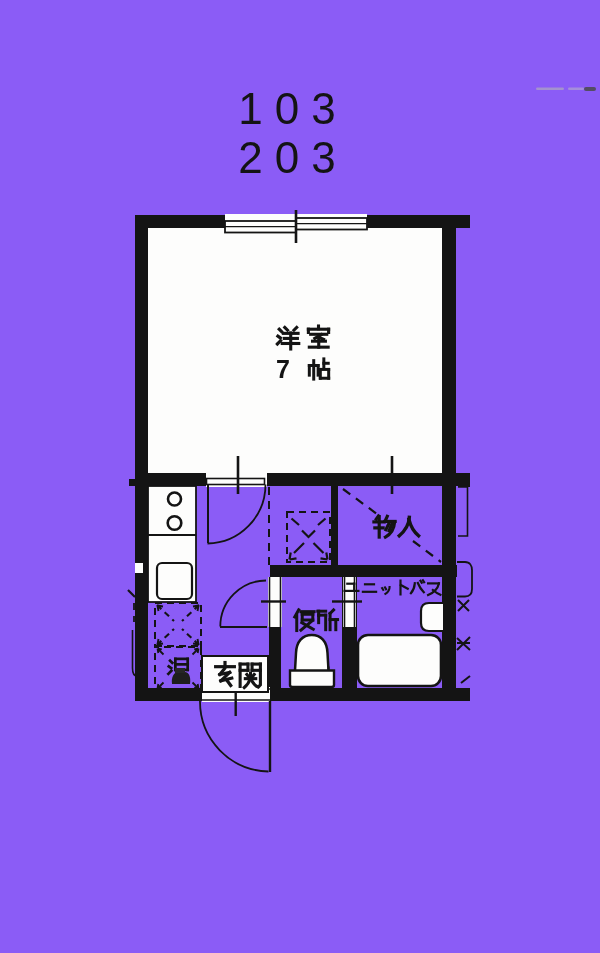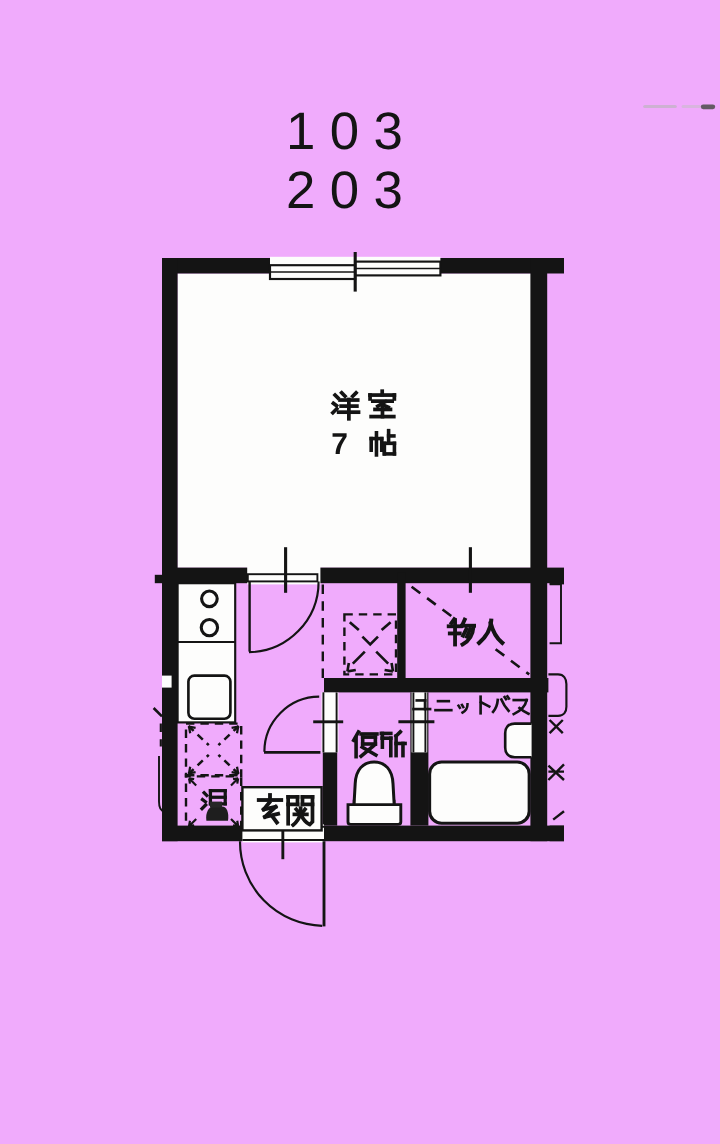--- a/index.html
+++ b/index.html
@@ -1,14 +1,14 @@
 <!DOCTYPE html>
 <html><head><meta charset="utf-8"><style>
 html,body{margin:0;padding:0;background:#ffffff;}
-.page{position:relative;width:600px;height:953px;background:#f0abfc;overflow:hidden;font-family:"Liberation Sans",sans-serif;}
+.page{position:relative;width:600px;height:953px;background:#8b5cf6;overflow:hidden;font-family:"Liberation Sans",sans-serif;}
 svg{position:absolute;left:0;top:0;}
 </style></head><body>
 <div class="page">
 <svg width="600" height="953" viewBox="0 0 600 953" fill="none">
 
 <text x="293" y="124" font-size="44" letter-spacing="12" fill="#141414" text-anchor="middle" font-family="Liberation Sans, sans-serif">103</text>
 
 <text x="293" y="173" font-size="44" letter-spacing="12" fill="#141414" text-anchor="middle" font-family="Liberation Sans, sans-serif">203</text>
 
 <rect x="536" y="87.5" width="28" height="2.6" rx="1.3" fill="#b5b5b5" opacity="0.6"></rect>

